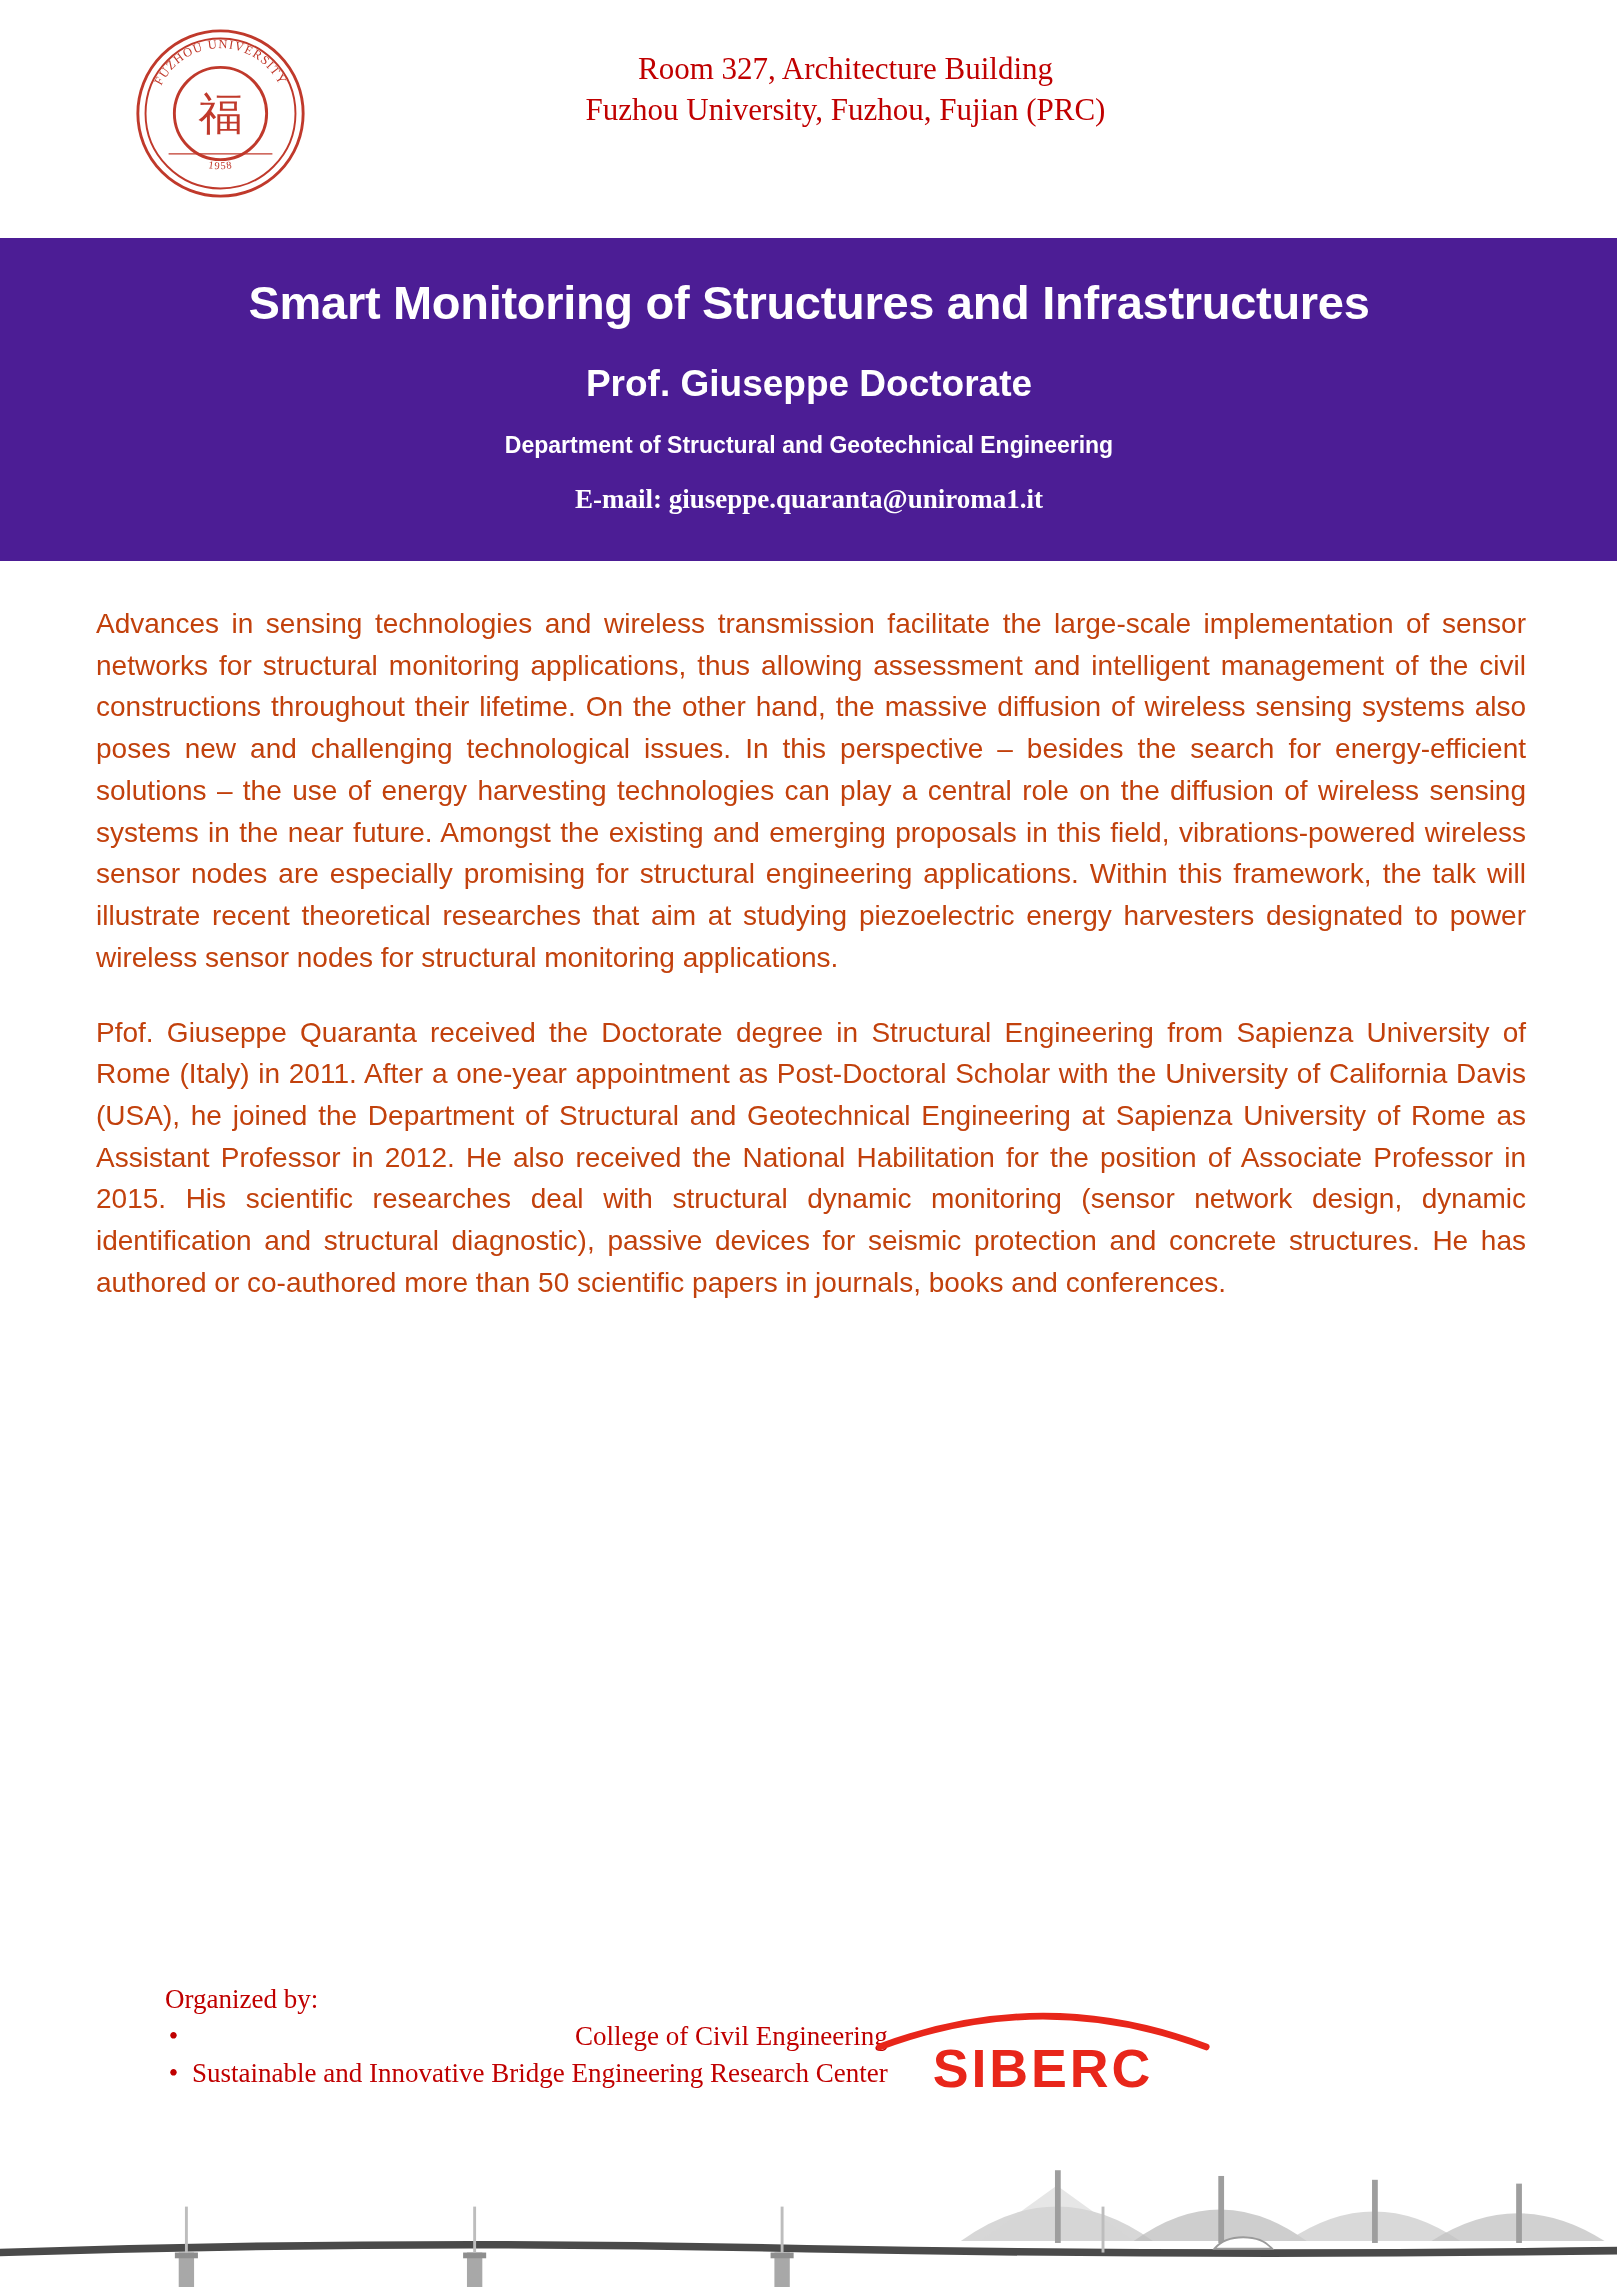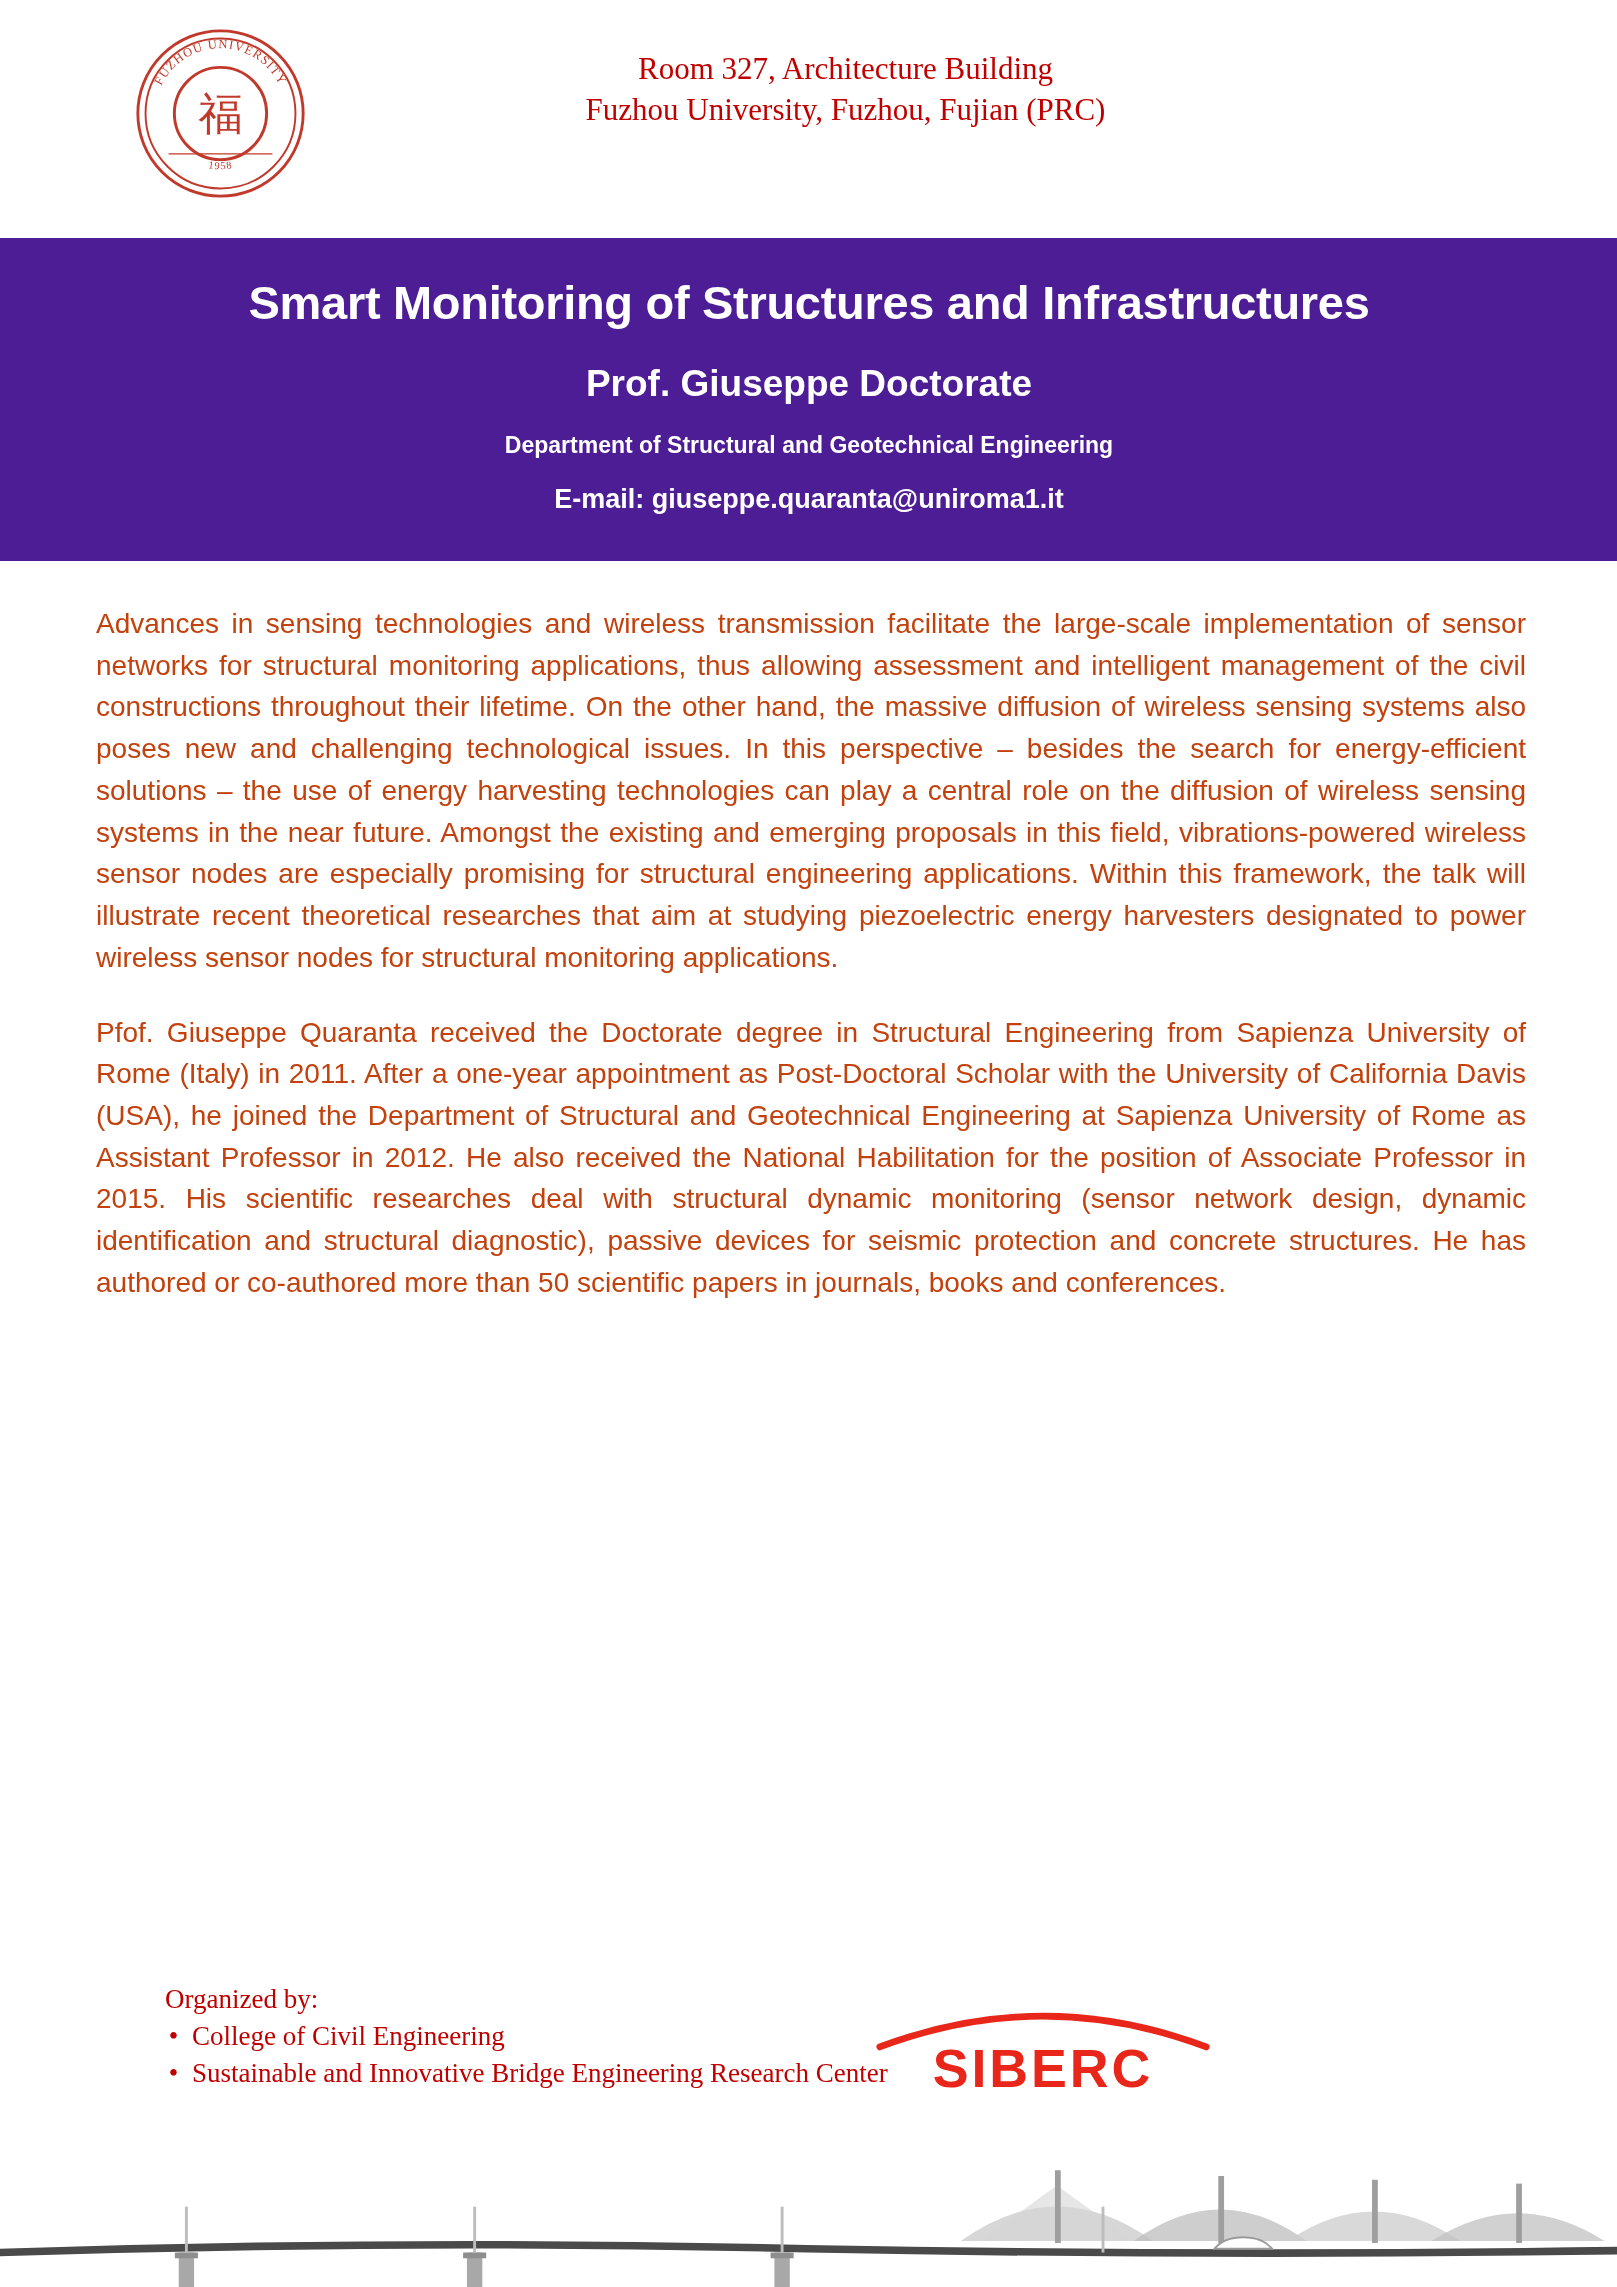--- a/index.html
+++ b/index.html
@@ -69,20 +69,21 @@
     margin-bottom: 25px;
   }
   .band .affil2 {
     font-size: 27px;
     font-weight: bold;
     margin-bottom: 25px;
   }
   .band .email {
     font-size: 27px;
     font-weight: bold;
+    font-family: Liberation Serif, serif;
   }
 
   
   .body-text {
     padding: 42px 92px 0 96px;
     box-sizing: border-box;
   }
   .body-text p {
     margin: 0 0 33px 0;
     font-size: 28px;
@@ -106,20 +107,21 @@
     top: 11.5px;
     color: #c00000;
     font-family: "Liberation Serif", serif;
     font-size: 27px;
     line-height: 1.32;
   }
   .organized ul {
     margin: 1.9px 0 0 0;
     padding: 0;
     list-style: none;
+    text-align: right;
   }
   .organized li {
     position: relative;
     padding-left: 27px;
     margin-bottom: 1px;
   }
   .organized li:before {
     content: "\2022";
     position: absolute;
     left: 3.8px;

